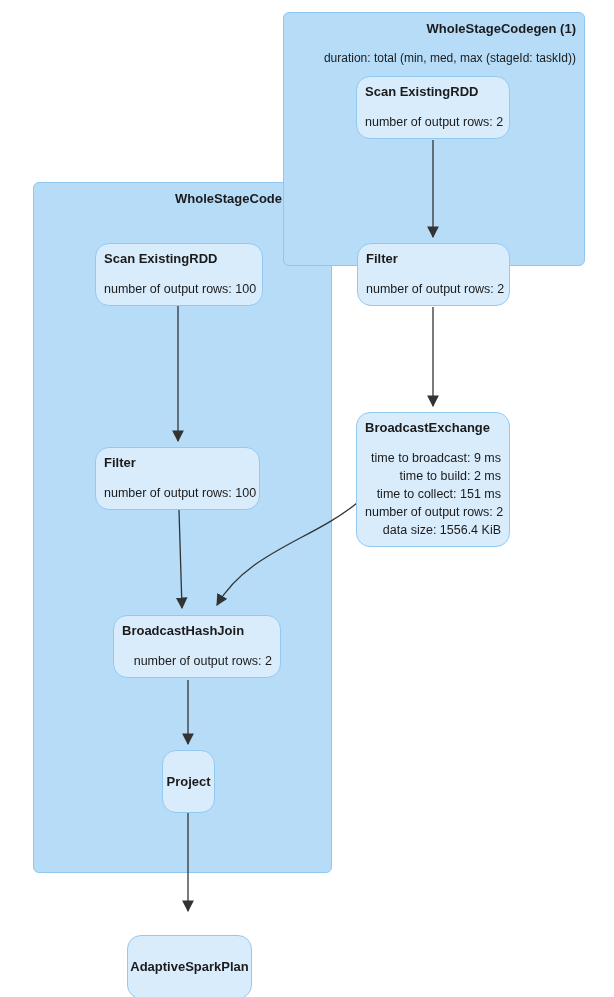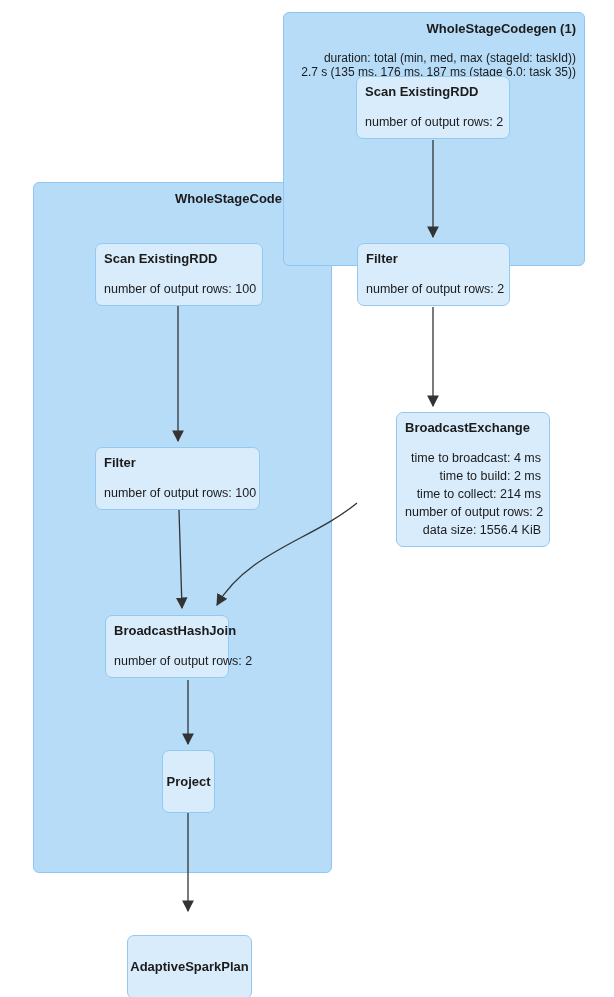--- a/index.html
+++ b/index.html
@@ -24,21 +24,21 @@
   .cluster-header { text-align: right; padding: 8px 8px 0 0; }
   .cluster-2 .cluster-header { padding-right: 49px; }
   .cluster-title { font-size: 13px; font-weight: bold; line-height: 16px; white-space: nowrap; }
   .cluster-duration { margin-top: 14px; }
   .duration-line { font-size: 12px; line-height: 14px; white-space: nowrap; }
   .edges { position: absolute; left: 0; top: 0; z-index: 3; pointer-events: none; }
   .node {
     position: absolute;
     background: #d9ecfc;
     border: 1px solid #93c9f1;
-    border-radius: 7px;
+    border-radius: 14px;
     box-sizing: border-box;
     padding: 7px 8px;
     z-index: 4;
   }
   .node-title { font-size: 13px; font-weight: bold; line-height: 16px; white-space: nowrap; }
   .node-title.with-gap { margin-bottom: 13px; }
   .node-metric { font-size: 12.5px; line-height: 18px; white-space: nowrap; text-align: right; }
   .node.centered { display: flex; align-items: center; justify-content: center; padding: 0; }
   .node.centered .node-title { margin: 12px; }
 </style>
@@ -51,21 +51,20 @@
     <div class="cluster-header">
       <div class="cluster-title">WholeStageCode</div>
     </div>
   </div>
 
   <div class="cluster cluster-1">
     <div class="cluster-header">
       <div class="cluster-title">WholeStageCodegen (1)</div>
       <div class="cluster-duration">
         <div class="duration-line">duration: total (min, med, max (stageId: taskId))</div>
-        <div class="duration-line">2.7 s (135 ms, 176 ms, 187 ms (stage 6.0: task 35))</div>
       </div>
     </div>
   </div>
 
   <svg class="edges" width="614" height="997" viewBox="0 0 614 997">
     <defs>
       <marker id="arrow" viewBox="0 0 10 10" refX="9" refY="5" markerWidth="9" markerHeight="9" orient="auto-start-reverse">
         <path d="M 0 0 L 10 5 L 0 10 z" fill="#333333"></path>
       </marker>
     </defs>
@@ -81,40 +80,40 @@
   <div class="node" style="left:356px; top:76px; width:154px;">
     <div class="node-title with-gap">Scan ExistingRDD</div>
     <div class="node-metric">number of output rows: 2</div>
   </div>
 
   <div class="node" style="left:357px; top:243px; width:153px;">
     <div class="node-title with-gap">Filter</div>
     <div class="node-metric">number of output rows: 2</div>
   </div>
 
-  <div class="node" style="left:356px; top:412px; width:154px;margin-left:40px;">
+  <div class="node" style="left:356px; top:412px; width:154px;">
     <div class="node-title with-gap">BroadcastExchange</div>
-    <div class="node-metric">time to broadcast: 4 ms</div>
+    <div class="node-metric">time to broadcast: 9 ms</div>
     <div class="node-metric">time to build: 2 ms</div>
-    <div class="node-metric">time to collect: 214 ms</div>
+    <div class="node-metric">time to collect: 151 ms</div>
     <div class="node-metric">number of output rows: 2</div>
     <div class="node-metric">data size: 1556.4 KiB</div>
   </div>
 
   <div class="node" style="left:95px; top:243px; width:168px;">
     <div class="node-title with-gap">Scan ExistingRDD</div>
     <div class="node-metric">number of output rows: 100</div>
   </div>
 
   <div class="node" style="left:95px; top:447px; width:165px;">
     <div class="node-title with-gap">Filter</div>
     <div class="node-metric">number of output rows: 100</div>
   </div>
 
-  <div class="node" style="left:105px; top:615px; width:124px;">
+  <div class="node" style="left:113px; top:615px; width:168px;">
     <div class="node-title with-gap">BroadcastHashJoin</div>
     <div class="node-metric">number of output rows: 2</div>
   </div>
 
   <div class="node centered" style="left:162px; top:750px; width:53px; height:63px;">
     <div class="node-title">Project</div>
   </div>
 
   <div class="node centered" style="left:127px; top:935px; width:125px; height:64px;">
     <div class="node-title">AdaptiveSparkPlan</div>

